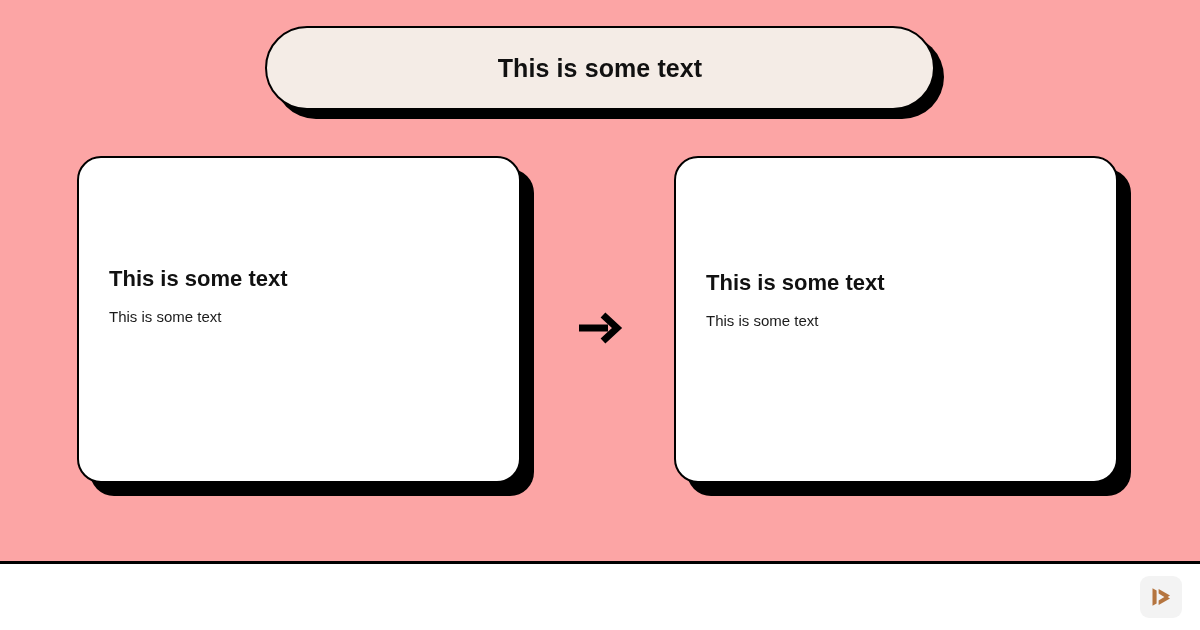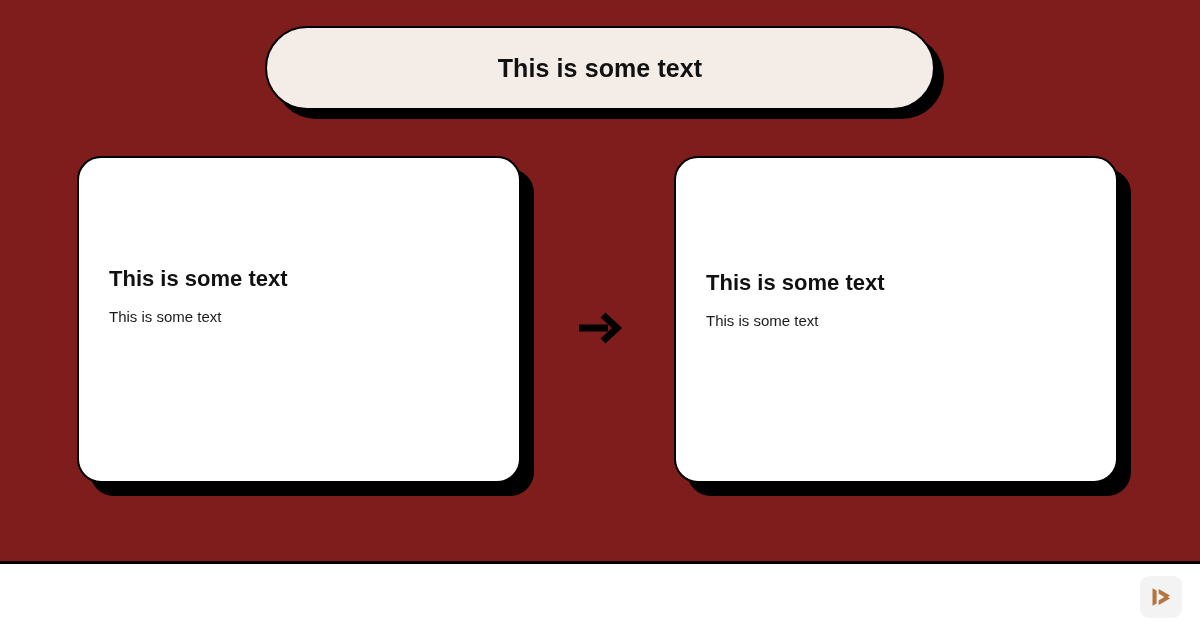--- a/index.html
+++ b/index.html
@@ -22,21 +22,21 @@
     height: 630px;
   }
 
   
   .canvas {
     position: absolute;
     left: 0;
     top: 0;
     width: 1200px;
     height: 561px;
-    background: #7f1d1d;
+    background: #fca5a5;
   }
 
   
   .divider {
     position: absolute;
     left: 0;
     top: 561px;
     width: 1200px;
     height: 3px;
     background: #000000;

